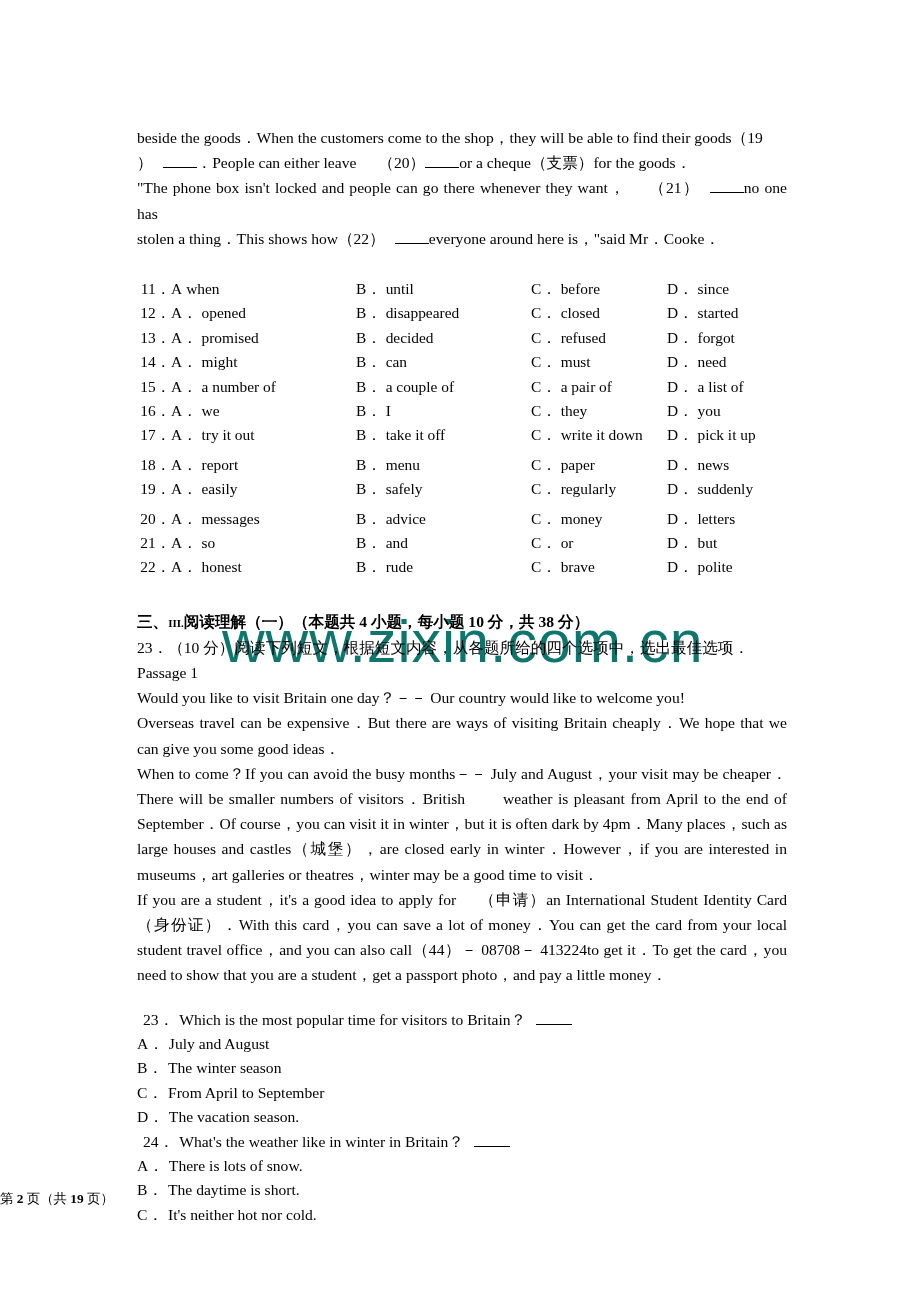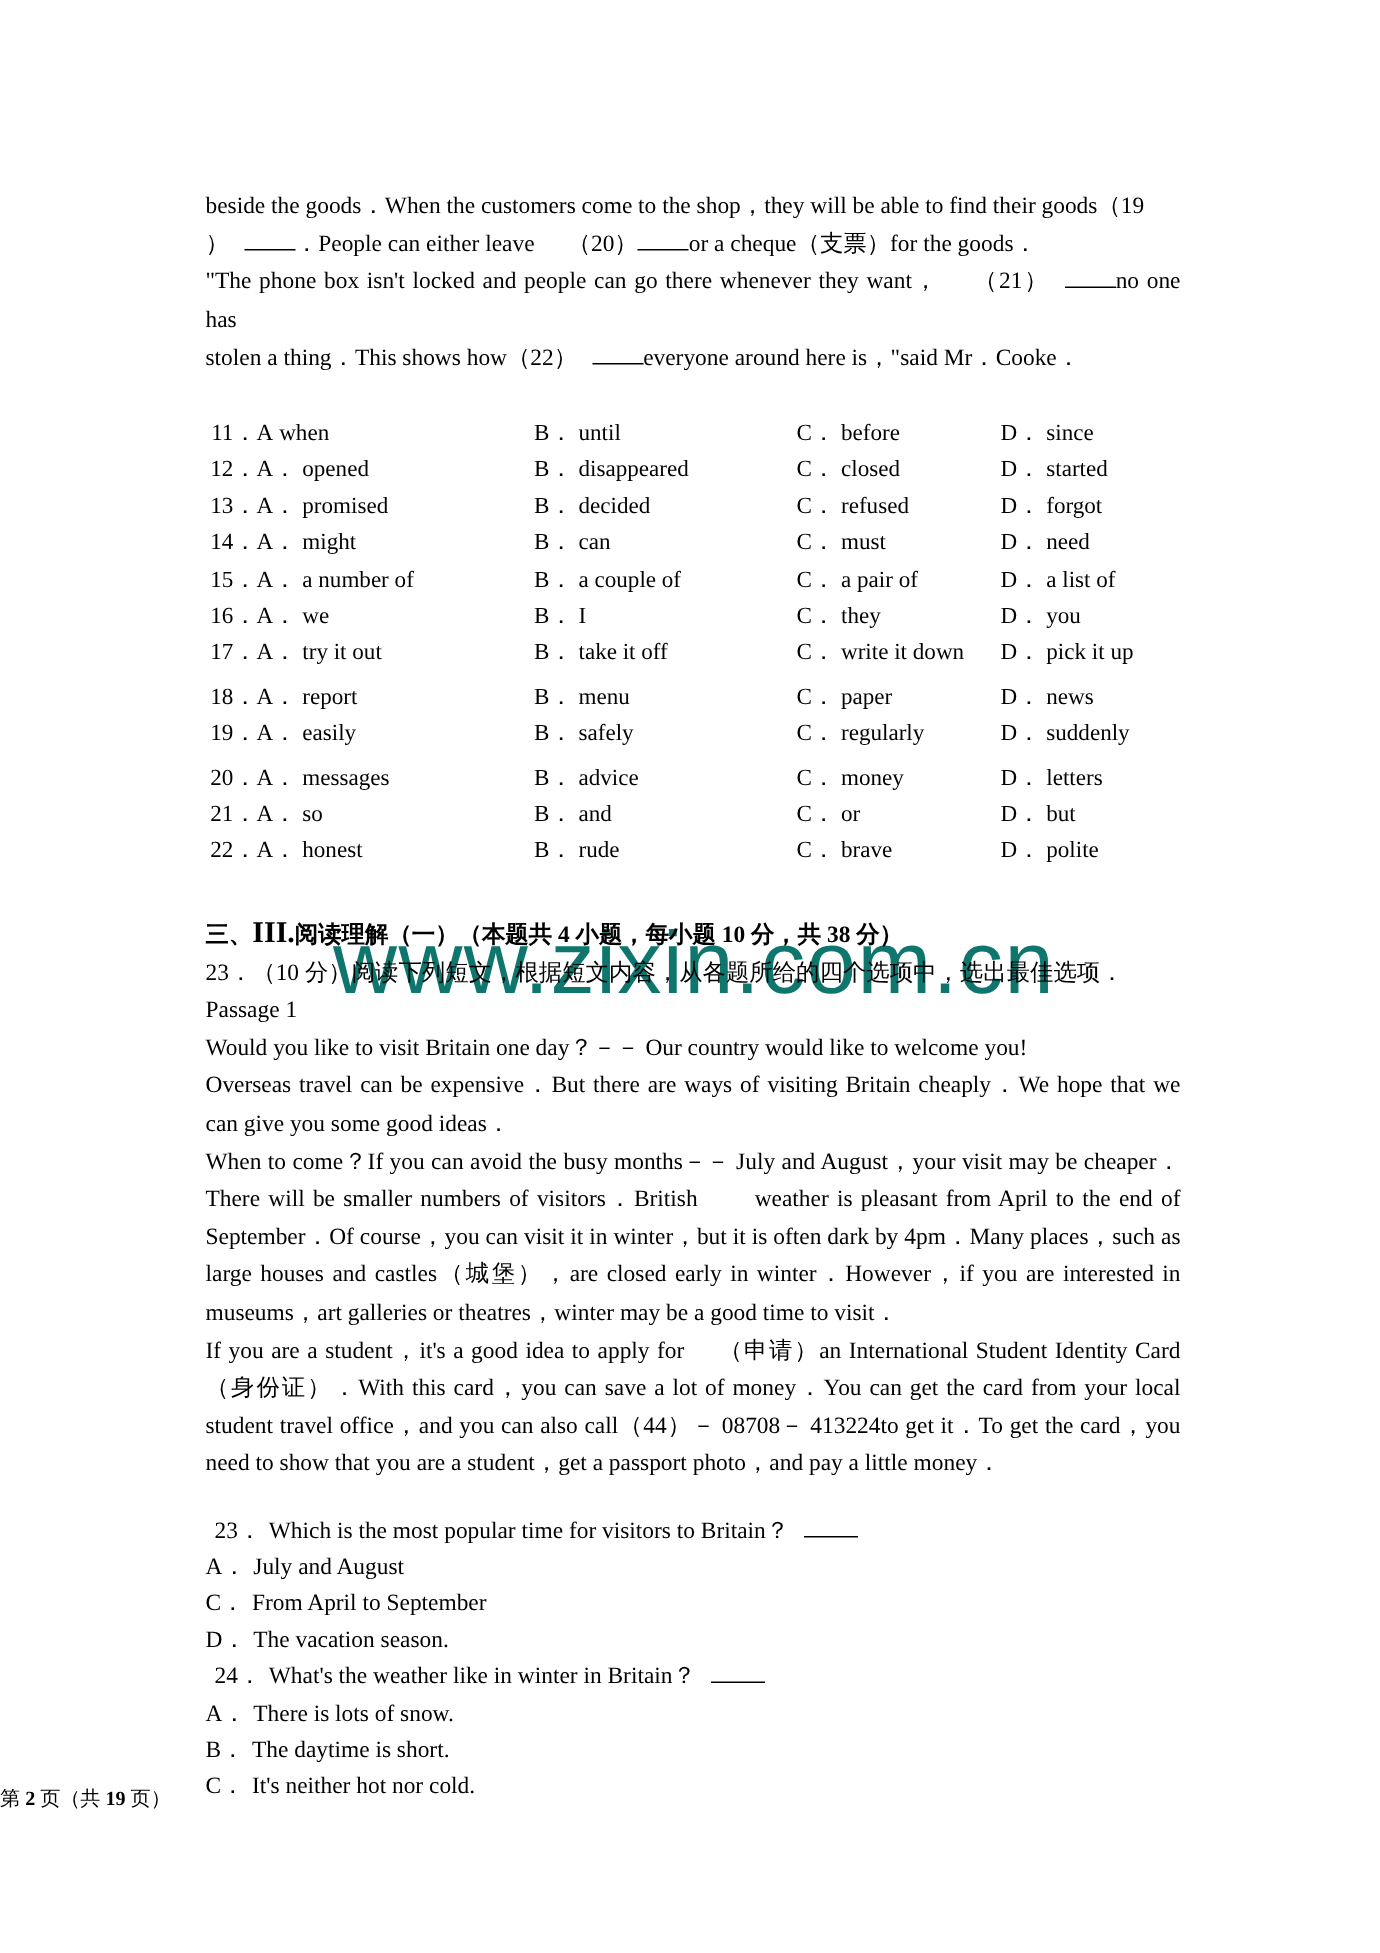--- a/index.html
+++ b/index.html
@@ -92,21 +92,21 @@
   .optlabel { margin-right: 4px; }
 
   
   .section-head {
     font-weight: bold;
     font-size: 15.6px;
     line-height: 24px;
     margin-top: 30px;
     white-space: nowrap;
   }
-  .section-head .latin { font-size: 20px; text-align: right; }
+  .section-head .latin { font-size: 11px; text-align: right; }
 
   .qline {
     font-size: 15.6px;
     line-height: 25.2px;
     margin: 0;
   }
 
   
   .ans-line {
     font-size: 15.6px;
@@ -252,20 +252,21 @@
     <div class="qline">Passage 1</div>
 
     <div class="para nojust">Would you like to visit Britain one day？－－ Our country would like to welcome you!</div>
     <div class="para">Overseas travel can be expensive．But there are ways of visiting Britain cheaply．We hope that we can give you some good ideas．</div>
     <div class="para"><span>When to come？If you can avoid the busy months－－ July and August，your visit may be cheaper．There will be smaller numbers of visitors．British</span><span class="gap-lg"></span><span>weather is pleasant from April to the end of September．Of course，you can visit it in winter，but it is often dark by 4pm．Many places，such as large houses and castles（城堡），are closed early in winter．However，if you are interested in museums，art galleries or theatres，winter may be a good time to visit．</span></div>
     <div class="para"><span>If you are a student，it's a good idea to apply for</span><span class="gap-md"></span><span>（申请）an International Student Identity Card（身份证）．With this card，you can save a lot of money．You can get the card from your local student travel office，and you can also call（44）－ 08708－ 413224to get it．To get the card，you need to show that you are a student，get a passport photo，and pay a little money．</span></div>
 
     <div style="height:20px"></div>
     <div class="ans-line indent-q"><span class="lbl">23．</span><span>Which is the most popular time for visitors to Britain？</span><span class="gap-sm"></span><span class="blank b-ans"></span></div>
     <div class="ans-line"><span class="lbl">A．</span><span>July and August</span></div>
+    <div class="ans-line"><span class="lbl">B．</span><span>The winter season</span></div>
     <div class="ans-line"><span class="lbl">C．</span><span>From April to September</span></div>
     <div class="ans-line"><span class="lbl">D．</span><span>The vacation season.</span></div>
 
     <div class="ans-line indent-q"><span class="lbl">24．</span><span>What's the weather like in winter in Britain？</span><span class="gap-sm"></span><span class="blank b-ans"></span></div>
     <div class="ans-line"><span class="lbl">A．</span><span>There is lots of snow.</span></div>
     <div class="ans-line"><span class="lbl">B．</span><span>The daytime is short.</span></div>
     <div class="ans-line"><span class="lbl">C．</span><span>It's neither hot nor cold.</span></div>
 
   </div>
 

